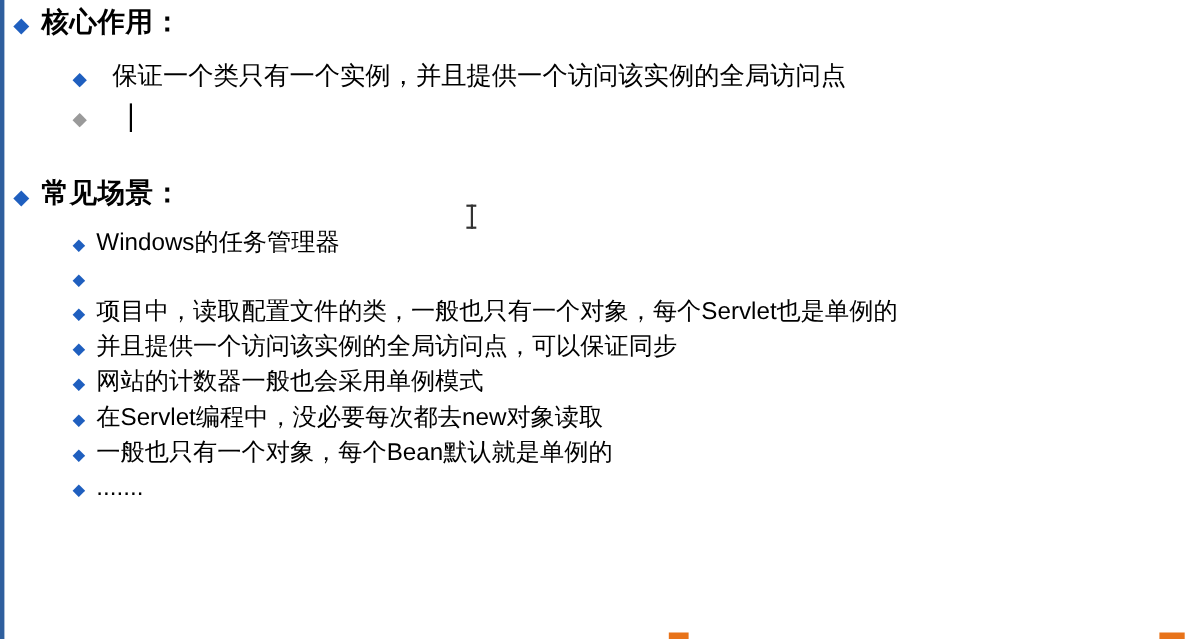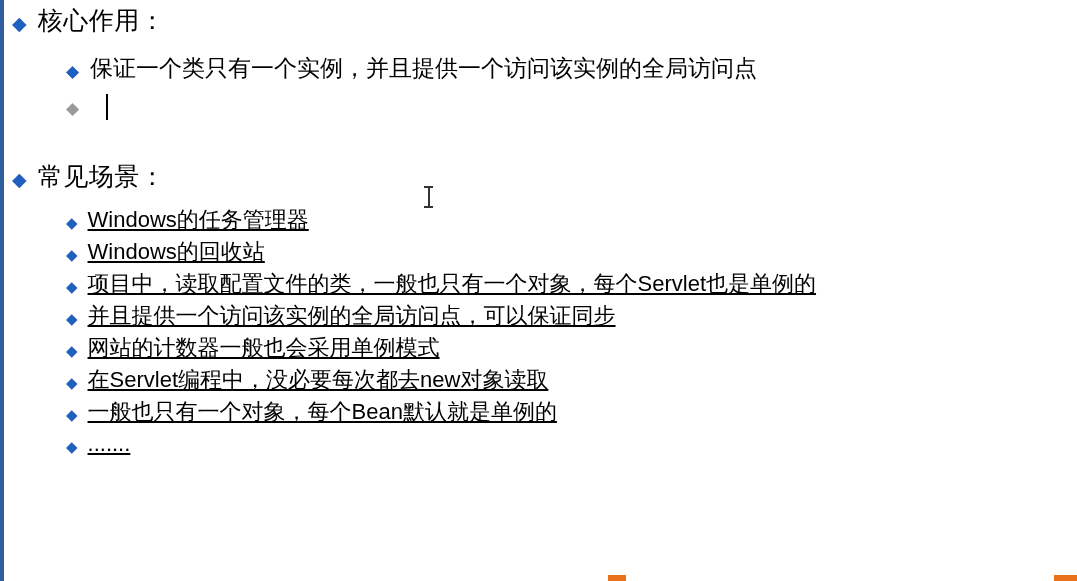--- a/index.html
+++ b/index.html
@@ -44,46 +44,46 @@
     margin-top: 0;
   }
   .lvl1 .diamond {
     font-size: 19px;
     margin-top: 6px;
   }
   .lvl1 .txt {
     font-size: 25px;
     margin-left: 11px;
     letter-spacing: 0.5px;
+    font-weight: bold;
   }
   
   .lvl2 {
     margin-left: 62px;
   }
   .lvl2 .diamond {
     font-size: 17px;
     margin-top: 6px;
   }
   .lvl2 .txt {
     font-size: 23px;
-    margin-left: 11px;
+    margin-left: 23px;
     text-align: right;
   }
   
   .lvl2b {
     margin-left: 62px;
   }
   .lvl2b .diamond {
     font-size: 15px;
     margin-top: 6px;
   }
   .lvl2b .txt {
     font-size: 22px;
     margin-left: 10px;
-    text-decoration: underline;
   }
   .caret {
     display: inline-block;
     width: 2px;
     height: 26px;
     background: #000;
     margin-left: 16px;
     vertical-align: middle;
   }
   .spacer-sm { height: 10px; }
@@ -169,21 +169,20 @@
     </div>
 
     <div class="spacer-sm"></div>
 
     <div class="bullet-row lvl2b row-gap-sm">
       <span class="diamond">◆</span>
       <span class="txt">Windows的任务管理器</span>
     </div>
     <div class="bullet-row lvl2b row-gap-sm">
       <span class="diamond">◆</span>
-      <span class="txt">Windows的回收站</span>
     </div>
     <div class="bullet-row lvl2b row-gap-sm">
       <span class="diamond">◆</span>
       <span class="txt">项目中，读取配置文件的类，一般也只有一个对象，每个Servlet也是单例的</span>
     </div>
     <div class="bullet-row lvl2b row-gap-sm">
       <span class="diamond">◆</span>
       <span class="txt">并且提供一个访问该实例的全局访问点，可以保证同步</span>
     </div>
     <div class="bullet-row lvl2b row-gap-sm">

